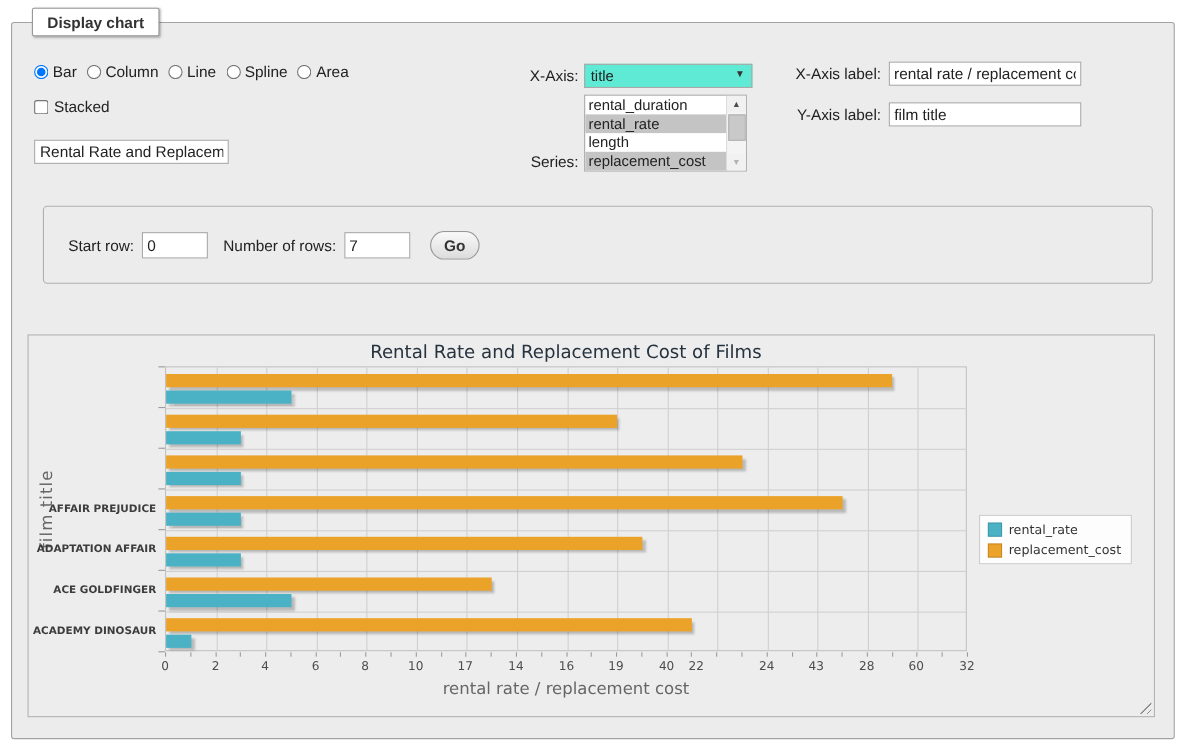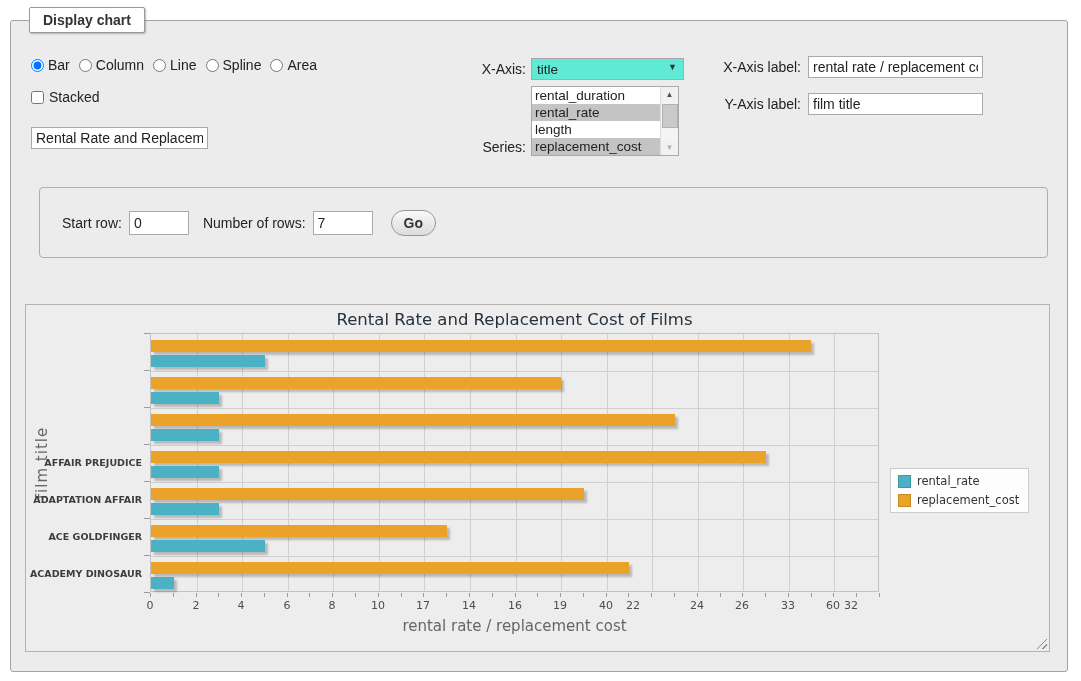--- a/index.html
+++ b/index.html
@@ -254,18 +254,18 @@
       <div class="xticklbl" style="left: 246px;">6</div>
       <div class="xticklbl" style="left: 291px;">8</div>
       <div class="xticklbl" style="left: 337px;">10</div>
       <div class="xticklbl" style="left: 382px;">17</div>
       <div class="xticklbl" style="left: 428px;">14</div>
       <div class="xticklbl" style="left: 474px;">16</div>
       <div class="xticklbl" style="left: 519px;">19</div>
       <div class="xticklbl" style="left: 565px;">40</div>
       <div class="xticklbl" style="left: 581px; margin-left: 11px;">22</div>
       <div class="xticklbl" style="left: 656px;">24</div>
-      <div class="xticklbl" style="left: 701px;">26</div>
-      <div class="xticklbl" style="left: 747px;">33</div>
+      <div class="xticklbl" style="left: 701px;">43</div>
+      <div class="xticklbl" style="left: 747px;">28</div>
       <div class="xticklbl" style="left: 792px;">60</div>
-      <div class="xticklbl" style="left: 810px;">32</div>
+      <div class="xticklbl" style="left: 838px;">32</div>
     </div>
 </div>
 
 </body></html>

